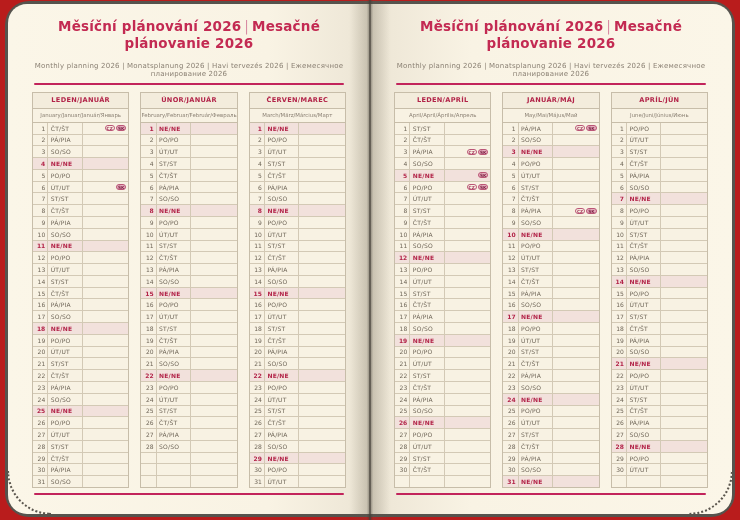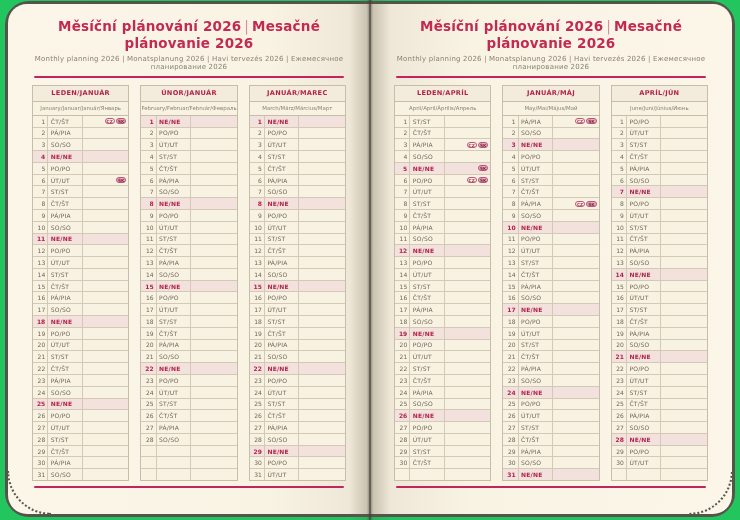--- a/index.html
+++ b/index.html
@@ -1,30 +1,30 @@
 <!DOCTYPE html>
 <html><head>
 <meta charset="utf-8">
 <style>
   html,body{margin:0;padding:0;background:#ffffff;}
-  .stage{position:relative;width:740px;height:520px;background:#22c55e;overflow:hidden;
+  .stage{position:relative;width:740px;height:520px;background:#b91c1c;overflow:hidden;
          font-family:"DejaVu Sans","Liberation Sans",sans-serif;}
   .cover{position:absolute;left:5px;right:5px;top:1px;bottom:3px;background:#56534d;border-radius:24px;}
   .pages{position:absolute;left:8px;right:8px;top:4px;bottom:6px;display:flex;border-radius:19px;overflow:hidden;}
   .page{flex:1;position:relative;box-sizing:border-box;padding:14px 24px 0 24px;}
   .page.left{background:linear-gradient(to right,#fbf6e8 0%,#f9f3e4 72%,#efe8d8 94%,#ded7c5 100%);}
   .page.right{background:linear-gradient(to left,#fbf6e8 0%,#f9f3e4 72%,#efe8d8 94%,#ded7c5 100%);}
   .gutter{position:absolute;left:50%;top:0;bottom:0;width:40px;transform:translateX(-50%);
           background:linear-gradient(to right,rgba(100,92,78,0) 0%,rgba(100,92,78,0.18) 42%,rgba(62,58,50,0.55) 50%,rgba(100,92,78,0.18) 58%,rgba(100,92,78,0) 100%);}
   .gutter-line{position:absolute;left:50%;top:0;bottom:0;width:2px;margin-left:-1px;background:rgba(72,67,58,0.6);}
 
   .page-header{text-align:center;}
   .page-title{font-size:13.5px;font-weight:bold;color:#c32a52;letter-spacing:.2px;line-height:1.25;}
   .page-title .sep{color:#d88ba3;font-weight:normal;padding:0 3px;}
-  .page-subtitle{font-size:7px;color:#8b8174;margin-top:3px;letter-spacing:.2px;}
+  .page-subtitle{font-size:7px;color:#8b8174;margin-top:10px;letter-spacing:.2px;}
   .rule{height:2px;background:#c2245b;border-radius:1px;margin:5px 2px 7px 2px;}
   .rule.bottom{margin:5px 2px 0 2px;}
 
   .months{display:flex;gap:11px;height:396px;}
   .month{flex:1;display:flex;flex-direction:column;border:1px solid #c7bda9;background:#f8f2e3;}
   .m-name{height:15px;line-height:15px;text-align:center;font-size:6.6px;font-weight:bold;color:#b22348;
           letter-spacing:.3px;background:#f3ecdc;border-bottom:1px solid #c7bda9;}
   .m-sub{height:13px;line-height:13px;text-align:center;font-size:5.4px;color:#8b8174;border-bottom:1px solid #c7bda9;}
   .m-body{flex:1;display:flex;flex-direction:column;}
   .row{flex:1;display:flex;border-bottom:1px solid #d3c9b5;min-height:0;}
@@ -381,21 +381,21 @@
                 <div class="cell note"></div>
               </div>
               <div class="row">
                 <div class="cell num"></div>
                 <div class="cell day"></div>
                 <div class="cell note"></div>
               </div>
             </div>
         </div>
         <div class="month">
-          <div class="m-name">JANUÁR/MAREC</div>
+          <div class="m-name">ČERVEN/MAREC</div>
           <div class="m-sub">March/März/Március/Март</div>
           <div class="m-body">
               <div class="row sunday">
                 <div class="cell num">1</div>
                 <div class="cell day">NE/NE</div>
                 <div class="cell note"></div>
               </div>
               <div class="row">
                 <div class="cell num">2</div>
                 <div class="cell day">PO/PO</div>

